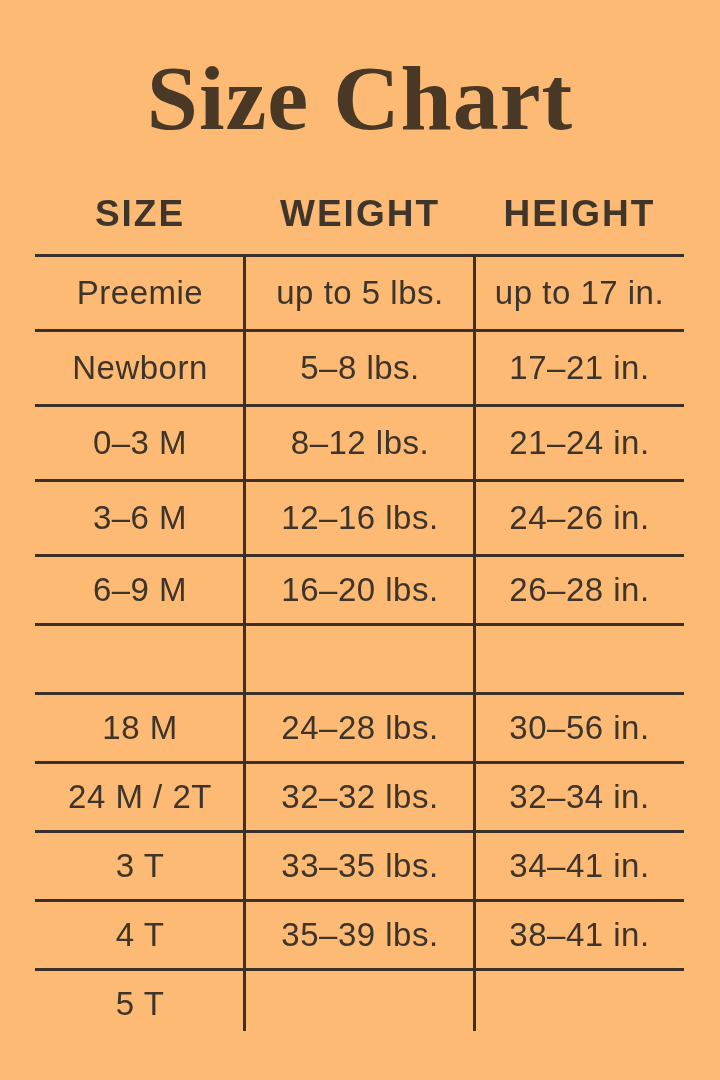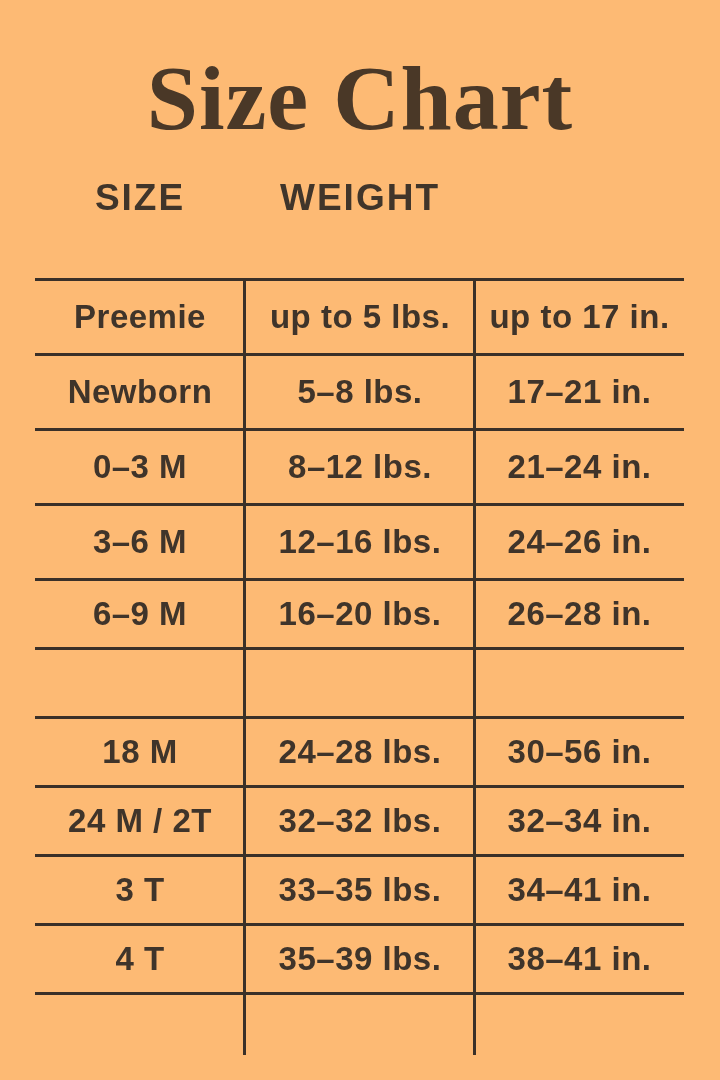--- a/index.html
+++ b/index.html
@@ -28,42 +28,41 @@
     text-align: center;
     font-family: "Liberation Serif", "DejaVu Serif", serif;
     font-size: 92px;
     line-height: 1.0;
     font-weight: 700;
     color: #4a3827;
     letter-spacing: 1px;
   }
   .header-row {
     position: absolute;
-    top: 176px;
+    top: 192px;
     left: 35px;
     width: 649px;
     height: 44px;
     display: grid;
     grid-template-columns: 210px 230px 209px;
   }
   .header-cell {
     display: flex;
     align-items: center;
     justify-content: center;
     font-size: 37px;
     font-weight: 700;
     letter-spacing: 2px;
     color: #40352a;
   }
   .table {
     position: absolute;
-    top: 278px;
+    top: 254px;
     left: 35px;
     width: 649px;
-    font-weight: bold;
   }
   .row {
     display: grid;
     grid-template-columns: 210px 230px 209px;
     border-top: 3px solid #3a3028;
     height: 72px;
     box-sizing: border-box;
   }
   .row:nth-child(-n+4) {
     height: 75px;
@@ -92,20 +91,21 @@
 </head>
 <body>
 
 <div class="page">
 
   <div class="title">Size Chart</div>
 
   <div class="header-row">
     <div class="header-cell">SIZE</div>
     <div class="header-cell">WEIGHT</div>
+    <div class="header-cell">HEIGHT</div>
   </div>
 
   <div class="table">
 
     <div class="row">
       <div class="cell">Preemie</div>
       <div class="cell">up to 5 lbs.</div>
       <div class="cell">up to 17 in.</div>
     </div>
 
@@ -154,20 +154,21 @@
       <div class="cell">34–41 in.</div>
     </div>
 
     <div class="row">
       <div class="cell">4 T</div>
       <div class="cell">35–39 lbs.</div>
       <div class="cell">38–41 in.</div>
     </div>
 
     <div class="row">
+      <div class="cell">5 T</div>
     </div>
 
     <div class="vline vline-1"></div>
     <div class="vline vline-2"></div>
 
   </div>
 
 </div>
 
 </body></html>

